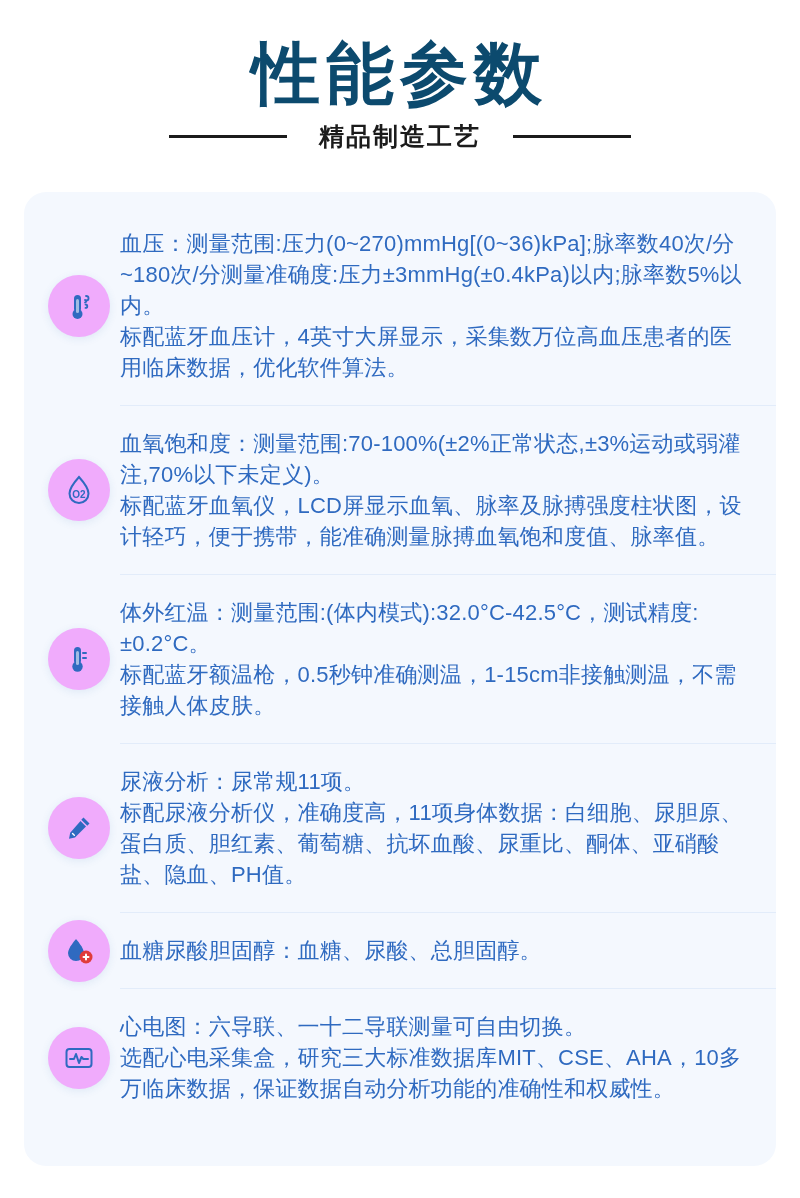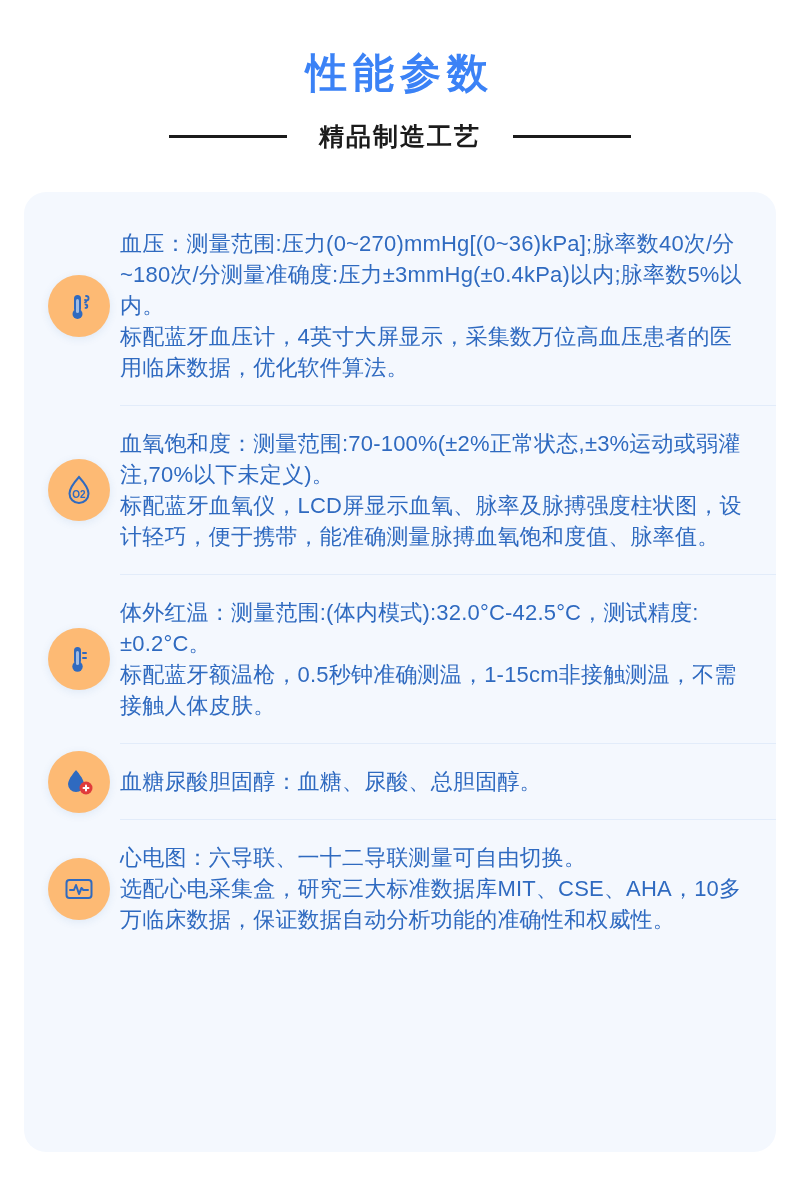--- a/index.html
+++ b/index.html
@@ -14,24 +14,24 @@
     color: #2b5fa8;
     -webkit-font-smoothing: antialiased;
   }
 
   
   .header {
     padding-top: 42px;
     text-align: center;
   }
   .header-title {
-    font-size: 41px;
+    font-size: 68px;
     line-height: 62px;
     font-weight: bold;
-    color: #3b82f6;
+    color: #0c4a6e;
     letter-spacing: 6px;
   }
   .header-sub-wrap {
     margin-top: 18px;
     display: flex;
     align-items: center;
     justify-content: center;
     gap: 32px;
   }
   .rule {
@@ -75,21 +75,21 @@
   }
 
   .icon-badge {
     position: absolute;
     left: -72px;
     top: 50%;
     transform: translateY(-50%);
     width: 62px;
     height: 62px;
     border-radius: 50%;
-    background: #fdba74;
+    background: #f0abfc;
     box-shadow: 0 2px 8px rgba(43, 95, 168, 0.10);
     display: flex;
     align-items: center;
     justify-content: center;
   }
   .icon-badge svg {
     display: block;
   }
 
   .spec-text {
@@ -156,20 +156,33 @@
           <rect x="19" y="9" width="5" height="2" rx="1" fill="#2f6ac0"></rect>
           <rect x="19" y="14" width="5" height="2" rx="1" fill="#2f6ac0"></rect>
         </svg>
       </div>
       <div class="spec-text">
         <p>体外红温：测量范围:(体内模式):32.0°C-42.5°C，测试精度:±0.2°C。</p>
         <p>标配蓝牙额温枪，0.5秒钟准确测温，1-15cm非接触测温，不需接触人体皮肤。</p>
       </div>
     </div>
 
+    <div class="spec-row">
+      <div class="icon-badge">
+        <svg width="32" height="32" viewBox="0 0 32 32" fill="none">
+          <path d="M20.5 5.5l6 6-2.2 2.2-6-6 2.2-2.2Z" fill="#2f6ac0"></path>
+          <path d="M17.5 9l5.5 5.5L12 25.5l-6 1.2 1.2-6L17.5 9Z" fill="#2f6ac0"></path>
+          <path d="M9.5 21.5l1.8 1.8" stroke="#ffffff" stroke-width="1.4" stroke-linecap="round"></path>
+        </svg>
+      </div>
+      <div class="spec-text">
+        <p>尿液分析：尿常规11项。</p>
+        <p>标配尿液分析仪，准确度高，11项身体数据：白细胞、尿胆原、蛋白质、胆红素、葡萄糖、抗坏血酸、尿重比、酮体、亚硝酸盐、隐血、PH值。</p>
+      </div>
+    </div>
 
     <div class="spec-row">
       <div class="icon-badge">
         <svg width="32" height="32" viewBox="0 0 32 32" fill="none">
           <path d="M13 4C13 4 5 13 5 18a8 8 0 0 0 16 0c0-5-8-14-8-14Z" fill="#2f6ac0"></path>
           <circle cx="23" cy="22" r="6.5" fill="#e03b3b"></circle>
           <rect x="22" y="18.5" width="2" height="7" rx="1" fill="#ffffff"></rect>
           <rect x="19.5" y="21" width="7" height="2" rx="1" fill="#ffffff"></rect>
         </svg>
       </div>

